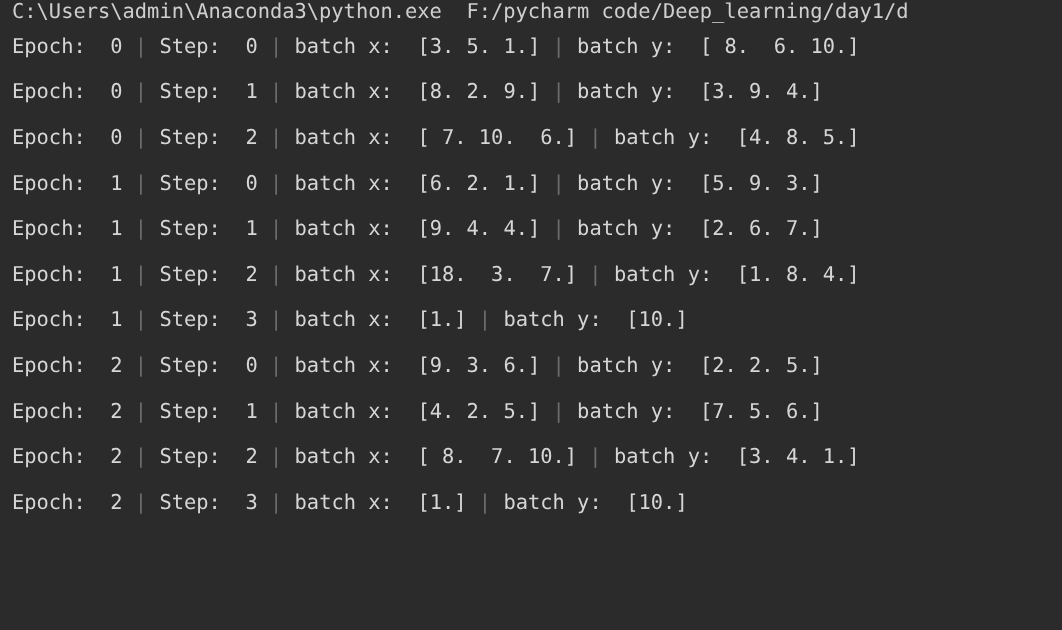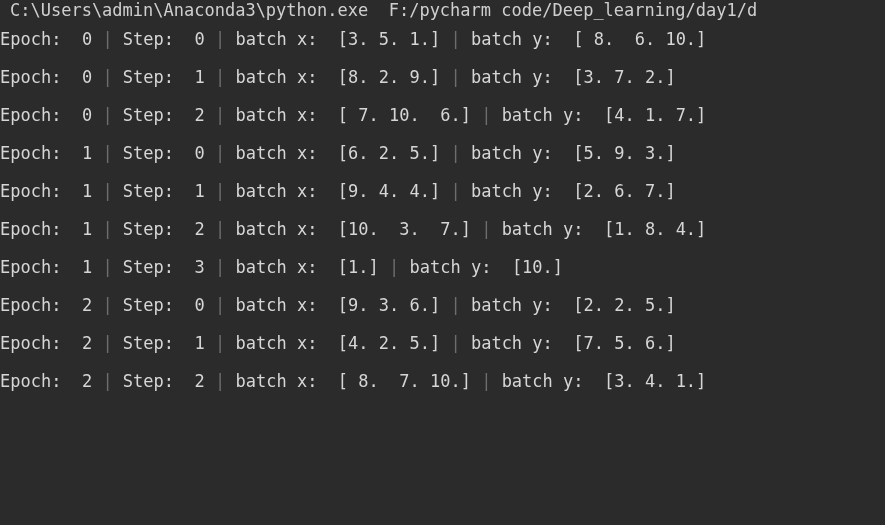--- a/index.html
+++ b/index.html
@@ -29,43 +29,45 @@
     line-height: 38px;
   }
   .rows {
     position: absolute;
     top: 20px;
     left: 0;
     right: 0;
   }
   .row {
     white-space: pre;
+    padding-left: 10px;
     height: 38px;
     line-height: 38px;
   }
   .tok {
     color: #d6d6d6;
   }
   .sep {
     color: #6d6d6d;
   }
 </style>
 </head>
 <body>
 
 <div id="console">
 
   <div class="cmdline">C:\Users\admin\Anaconda3\python.exe  F:/pycharm code/Deep_learning/day1/d</div>
 
   <div class="rows">
       <div class="row"><span class="tok">Epoch: </span><span class="tok"> 0</span><span class="sep"> | </span><span class="tok">Step: </span><span class="tok"> 0</span><span class="sep"> | </span><span class="tok">batch x: </span><span class="tok"> [3. 5. 1.]</span><span class="sep"> | </span><span class="tok">batch y: </span><span class="tok"> [ 8.  6. 10.]</span></div>
-      <div class="row"><span class="tok">Epoch: </span><span class="tok"> 0</span><span class="sep"> | </span><span class="tok">Step: </span><span class="tok"> 1</span><span class="sep"> | </span><span class="tok">batch x: </span><span class="tok"> [8. 2. 9.]</span><span class="sep"> | </span><span class="tok">batch y: </span><span class="tok"> [3. 7. 2.]</span></div>
-      <div class="row"><span class="tok">Epoch: </span><span class="tok"> 0</span><span class="sep"> | </span><span class="tok">Step: </span><span class="tok"> 2</span><span class="sep"> | </span><span class="tok">batch x: </span><span class="tok"> [ 7. 10.  6.]</span><span class="sep"> | </span><span class="tok">batch y: </span><span class="tok"> [4. 1. 7.]</span></div>
-      <div class="row"><span class="tok">Epoch: </span><span class="tok"> 1</span><span class="sep"> | </span><span class="tok">Step: </span><span class="tok"> 0</span><span class="sep"> | </span><span class="tok">batch x: </span><span class="tok"> [6. 2. 5.]</span><span class="sep"> | </span><span class="tok">batch y: </span><span class="tok"> [5. 9. 3.]</span></div>
+      <div class="row"><span class="tok">Epoch: </span><span class="tok"> 0</span><span class="sep"> | </span><span class="tok">Step: </span><span class="tok"> 1</span><span class="sep"> | </span><span class="tok">batch x: </span><span class="tok"> [8. 2. 9.]</span><span class="sep"> | </span><span class="tok">batch y: </span><span class="tok"> [3. 9. 4.]</span></div>
+      <div class="row"><span class="tok">Epoch: </span><span class="tok"> 0</span><span class="sep"> | </span><span class="tok">Step: </span><span class="tok"> 2</span><span class="sep"> | </span><span class="tok">batch x: </span><span class="tok"> [ 7. 10.  6.]</span><span class="sep"> | </span><span class="tok">batch y: </span><span class="tok"> [4. 8. 5.]</span></div>
+      <div class="row"><span class="tok">Epoch: </span><span class="tok"> 1</span><span class="sep"> | </span><span class="tok">Step: </span><span class="tok"> 0</span><span class="sep"> | </span><span class="tok">batch x: </span><span class="tok"> [6. 2. 1.]</span><span class="sep"> | </span><span class="tok">batch y: </span><span class="tok"> [5. 9. 3.]</span></div>
       <div class="row"><span class="tok">Epoch: </span><span class="tok"> 1</span><span class="sep"> | </span><span class="tok">Step: </span><span class="tok"> 1</span><span class="sep"> | </span><span class="tok">batch x: </span><span class="tok"> [9. 4. 4.]</span><span class="sep"> | </span><span class="tok">batch y: </span><span class="tok"> [2. 6. 7.]</span></div>
-      <div class="row"><span class="tok">Epoch: </span><span class="tok"> 1</span><span class="sep"> | </span><span class="tok">Step: </span><span class="tok"> 2</span><span class="sep"> | </span><span class="tok">batch x: </span><span class="tok"> [10.  3.  7.]</span><span class="sep"> | </span><span class="tok">batch y: </span><span class="tok"> [1. 8. 4.]</span></div>
+      <div class="row"><span class="tok">Epoch: </span><span class="tok"> 1</span><span class="sep"> | </span><span class="tok">Step: </span><span class="tok"> 2</span><span class="sep"> | </span><span class="tok">batch x: </span><span class="tok"> [18.  3.  7.]</span><span class="sep"> | </span><span class="tok">batch y: </span><span class="tok"> [1. 8. 4.]</span></div>
       <div class="row"><span class="tok">Epoch: </span><span class="tok"> 1</span><span class="sep"> | </span><span class="tok">Step: </span><span class="tok"> 3</span><span class="sep"> | </span><span class="tok">batch x: </span><span class="tok"> [1.]</span><span class="sep"> | </span><span class="tok">batch y: </span><span class="tok"> [10.]</span></div>
       <div class="row"><span class="tok">Epoch: </span><span class="tok"> 2</span><span class="sep"> | </span><span class="tok">Step: </span><span class="tok"> 0</span><span class="sep"> | </span><span class="tok">batch x: </span><span class="tok"> [9. 3. 6.]</span><span class="sep"> | </span><span class="tok">batch y: </span><span class="tok"> [2. 2. 5.]</span></div>
       <div class="row"><span class="tok">Epoch: </span><span class="tok"> 2</span><span class="sep"> | </span><span class="tok">Step: </span><span class="tok"> 1</span><span class="sep"> | </span><span class="tok">batch x: </span><span class="tok"> [4. 2. 5.]</span><span class="sep"> | </span><span class="tok">batch y: </span><span class="tok"> [7. 5. 6.]</span></div>
       <div class="row"><span class="tok">Epoch: </span><span class="tok"> 2</span><span class="sep"> | </span><span class="tok">Step: </span><span class="tok"> 2</span><span class="sep"> | </span><span class="tok">batch x: </span><span class="tok"> [ 8.  7. 10.]</span><span class="sep"> | </span><span class="tok">batch y: </span><span class="tok"> [3. 4. 1.]</span></div>
+      <div class="row"><span class="tok">Epoch: </span><span class="tok"> 2</span><span class="sep"> | </span><span class="tok">Step: </span><span class="tok"> 3</span><span class="sep"> | </span><span class="tok">batch x: </span><span class="tok"> [1.]</span><span class="sep"> | </span><span class="tok">batch y: </span><span class="tok"> [10.]</span></div>
     </div>
 
 </div>
 
 </body></html>

